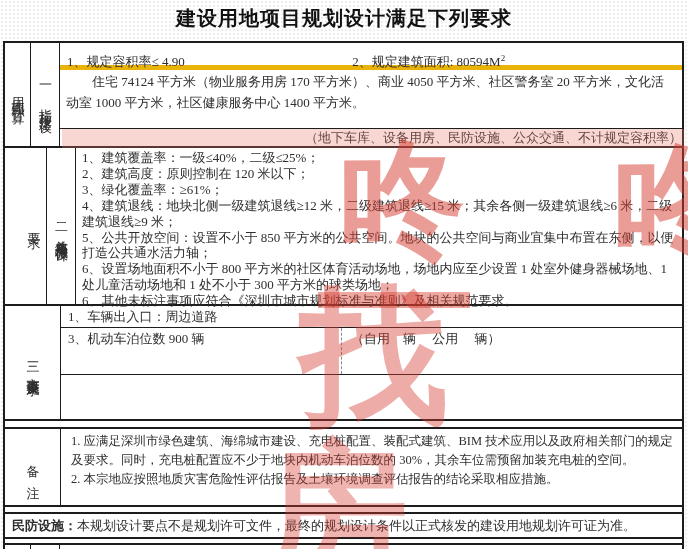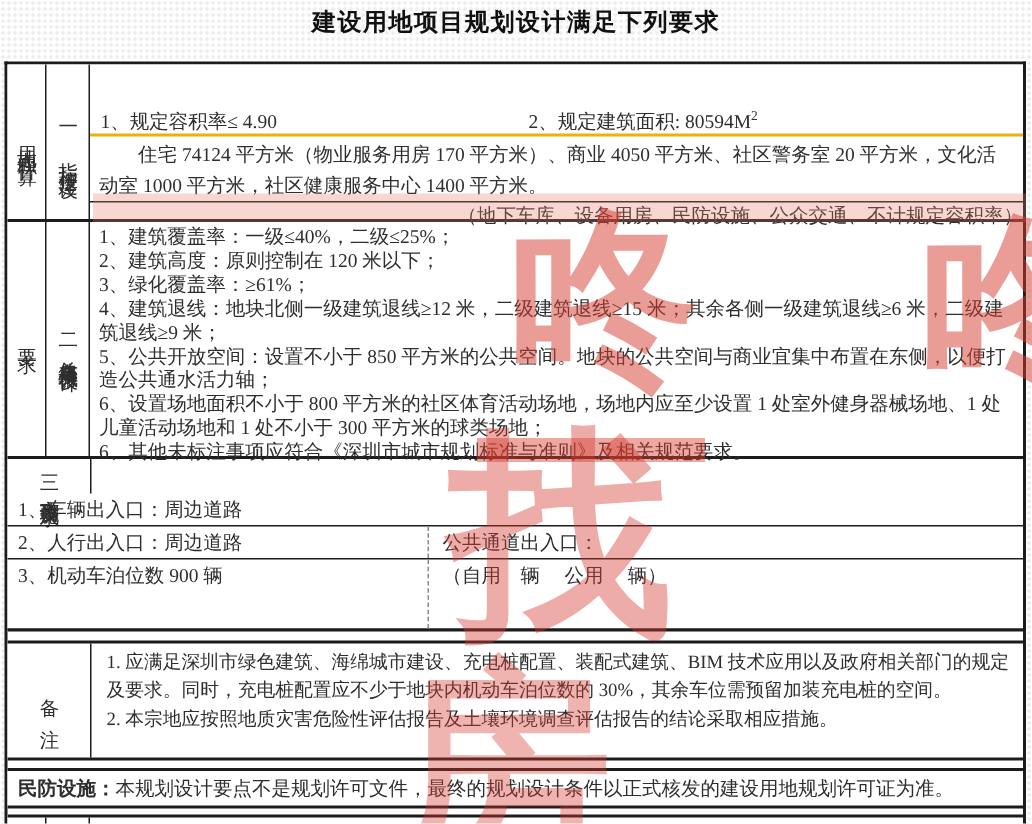--- a/index.html
+++ b/index.html
@@ -1,39 +1,39 @@
 <!DOCTYPE html>
 <html><head>
 <meta charset="utf-8">
 <style>
   html,body{margin:0;padding:0;}
   .page{position:relative;width:688px;height:549px;overflow:hidden;background:#fefefe;
         background-image:radial-gradient(circle, rgba(90,90,90,0.10) 1px, transparent 1.2px);
         background-size:4px 4px;
         font-family:"Liberation Serif","DejaVu Serif",serif;color:#2e2e2e;font-size:13px;}
   .title{position:absolute;top:5px;left:0;width:100%;text-align:center;
-         font-size:16px;font-weight:bold;letter-spacing:1px;color:#111;}
+         font-size:20px;font-weight:bold;letter-spacing:1px;color:#111;}
   .table{position:absolute;left:3px;top:41px;width:681px;box-sizing:border-box;
          border:2px solid #1c1c1c;border-bottom:none;background:#fff;}
   .sec{display:flex;box-sizing:border-box;background:#fff;}
   .sb{border-right:1px solid #1c1c1c;display:flex;align-items:center;justify-content:center;
       box-sizing:border-box;}
   .colA{width:26px;} .colB{width:29px;} .colAB{width:56px;}
   .vt{writing-mode:vertical-lr;text-orientation:upright;letter-spacing:3px;font-size:13px;}
   .vt2{letter-spacing:1px;}
   .sec1{height:105px;border-bottom:2px solid #1c1c1c;}
   .content1{flex:1;display:flex;flex-direction:column;min-width:0;}
-  .r11{height:22px;line-height:20px;border-bottom:2px solid #eab308;padding-left:7px;white-space:nowrap;margin-top:24px;}
+  .r11{height:22px;line-height:30px;border-bottom:5px solid #eab308;padding-left:7px;white-space:nowrap;}
   .r11-left{display:inline-block;width:282px;}
   sup{font-size:9px;}
   .r12{flex:1;border-bottom:1px solid #1c1c1c;padding:1px 8px 0 6px;text-indent:2em;line-height:21px;}
   .r13{height:17px;line-height:17px;text-align:right;}
-  .sec2{height:158px;border-bottom:2px solid #1c1c1c;}
+  .sec2{height:158px;border-bottom:2px solid #1c1c1c;padding-left:16px;}
   .content2{flex:1;padding:2px 4px 0 6px;line-height:15.9px;min-width:0;}
-  .sec3{height:115px;border-bottom:2px solid #1c1c1c;flex-direction:column;}
+  .sec3{height:115px;border-bottom:2px solid #1c1c1c;}
   .content3{flex:1;display:flex;flex-direction:column;min-width:0;}
   .r31{height:21px;line-height:21px;border-bottom:1px solid #1c1c1c;padding-left:7px;}
   .r32{height:21px;display:flex;border-bottom:1px solid #1c1c1c;}
   .r33{height:46px;display:flex;border-bottom:1px solid #1c1c1c;}
   .lc{width:281px;border-right:1px dashed #8a8a8a;padding-left:7px;box-sizing:border-box;line-height:21px;}
   .rc{flex:1;padding-left:9px;line-height:21px;}
   .r33 .lc,.r33 .rc{line-height:22px;}
   .r33-line2{padding-left:14px;}
   .r34{flex:1;padding-left:7px;line-height:25px;}
   .gap6{height:6px;} .gap5{height:5px;} .gap4{height:4px;}
@@ -96,24 +96,20 @@
         <div>6、其他未标注事项应符合《深圳市城市规划标准与准则》及相关规范要求。</div>
       </div>
     </div>
 
     <div class="sec sec3">
       <div class="sb colAB">
         <span class="vt vt2">三 市政设施要求</span>
       </div>
       <div class="content3">
         <div class="r31">1、车辆出入口：周边道路</div>
-        <div class="r32">
-          <div class="lc">2、人行出入口：周边道路</div>
-          <div class="rc">公共通道出入口：</div>
-        </div>
         <div class="r33">
           <div class="lc">
             <div>3、机动车泊位数 900 辆</div>
           </div>
           <div class="rc">（自用　辆　 公用　 辆）</div>
         </div>
       </div>
     </div>
 
     <div class="gap6"></div>

